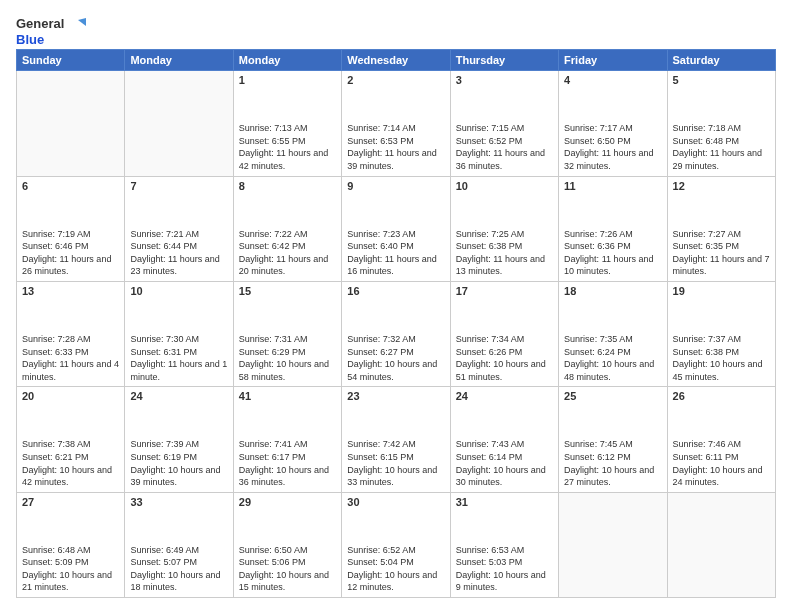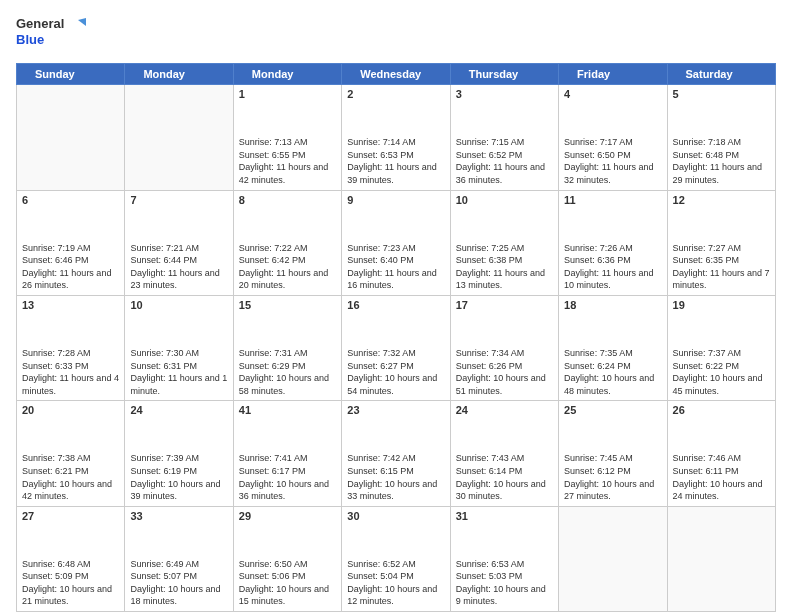--- a/index.html
+++ b/index.html
@@ -14,21 +14,21 @@
       width: 792px;
       height: 612px;
       padding: 16px;
       display: flex;
       flex-direction: column;
     }
     .header {
       display: flex;
       align-items: center;
       justify-content: space-between;
-      margin-bottom: 16px;
+      margin-bottom: 2px;
     }
     .logo {
       display: flex;
       align-items: center;
       gap: 4px;
     }
     .title-block {
       text-align: right;
     }
     .month-title {
@@ -46,21 +46,21 @@
       border: 1px solid #ccc;
       border-collapse: collapse;
       width: 100%;
       table-layout: fixed;
     }
     .calendar th {
       background: #3a6bbf;
       color: #fff;
       font-size: 11px;
       font-weight: bold;
-      padding: 4px 18px;
+      padding: 4px 5px;
       text-align: left;
       border: 1px solid #5080cc;
     }
     .calendar td {
       border: 1px solid #ccc;
       vertical-align: top;
       padding: 3px 5px;
       font-size: 9.5px;
       color: #333;
       height: 88px;
@@ -229,21 +229,21 @@
           </td>
           <td>
             <span class="day-num">18</span>
             <div class="day-info">Sunrise: 7:35 AM
 Sunset: 6:24 PM
 Daylight: 10 hours and 48 minutes.</div>
           </td>
           <td>
             <span class="day-num">19</span>
             <div class="day-info">Sunrise: 7:37 AM
-Sunset: 6:22 PM
+Sunset: 6:38 PM
 Daylight: 10 hours and 45 minutes.</div>
           </td>
         </tr>
         <tr class="week-row">
           <td>
             <span class="day-num">20</span>
             <div class="day-info">Sunrise: 7:38 AM
 Sunset: 6:21 PM
 Daylight: 10 hours and 42 minutes.</div>
           </td>

